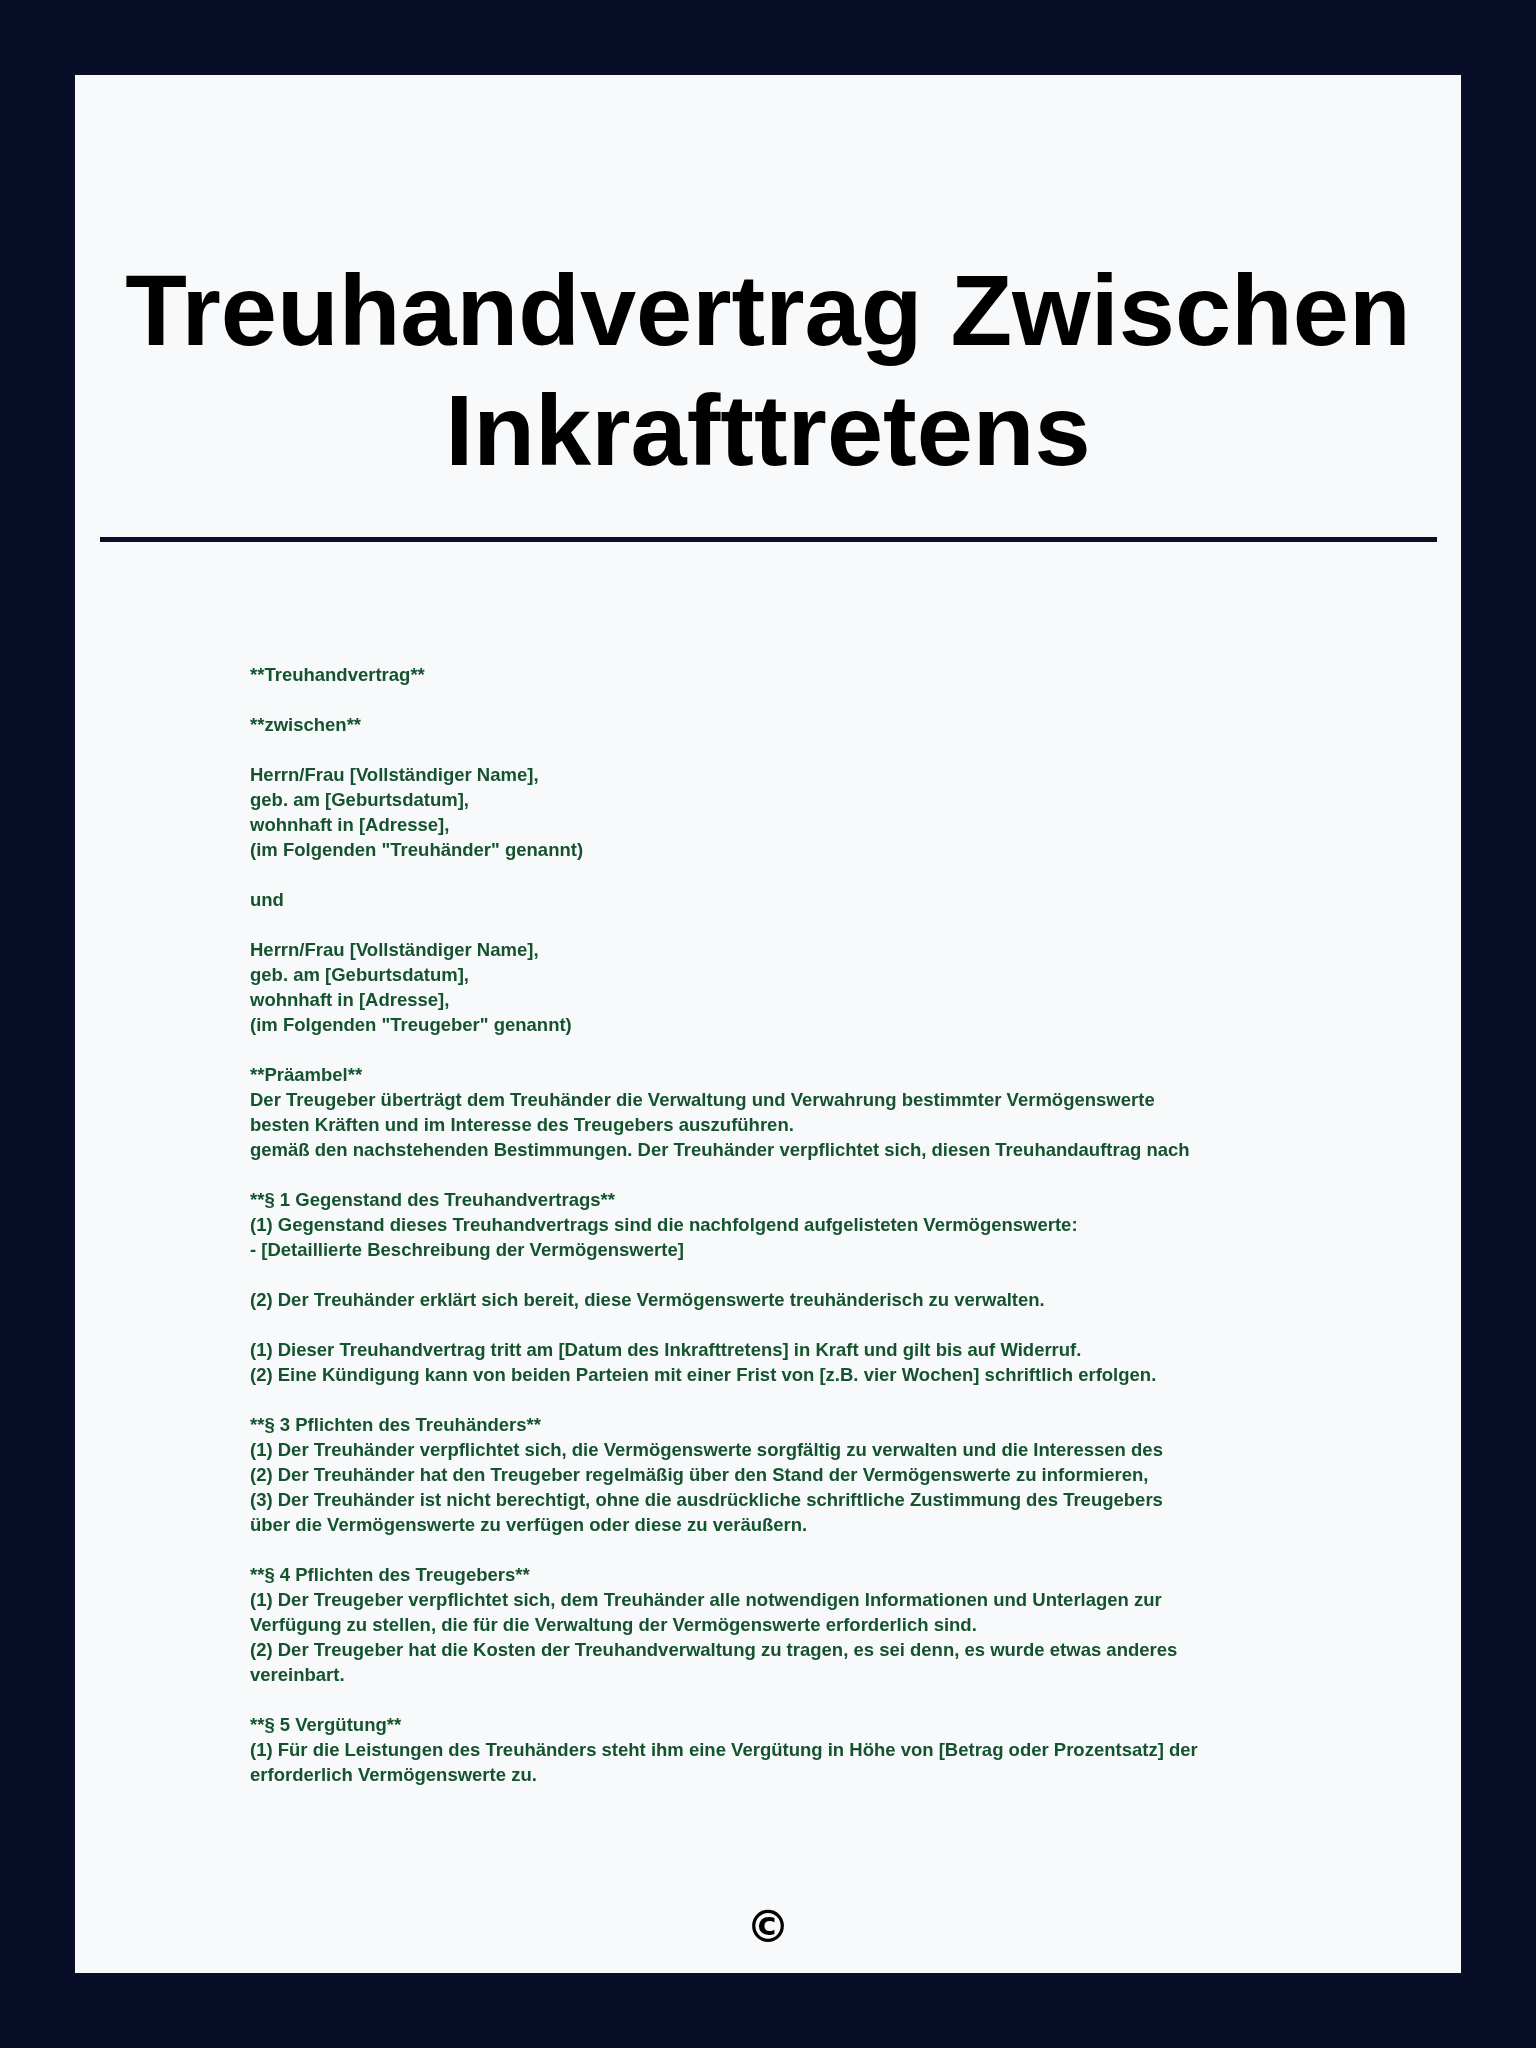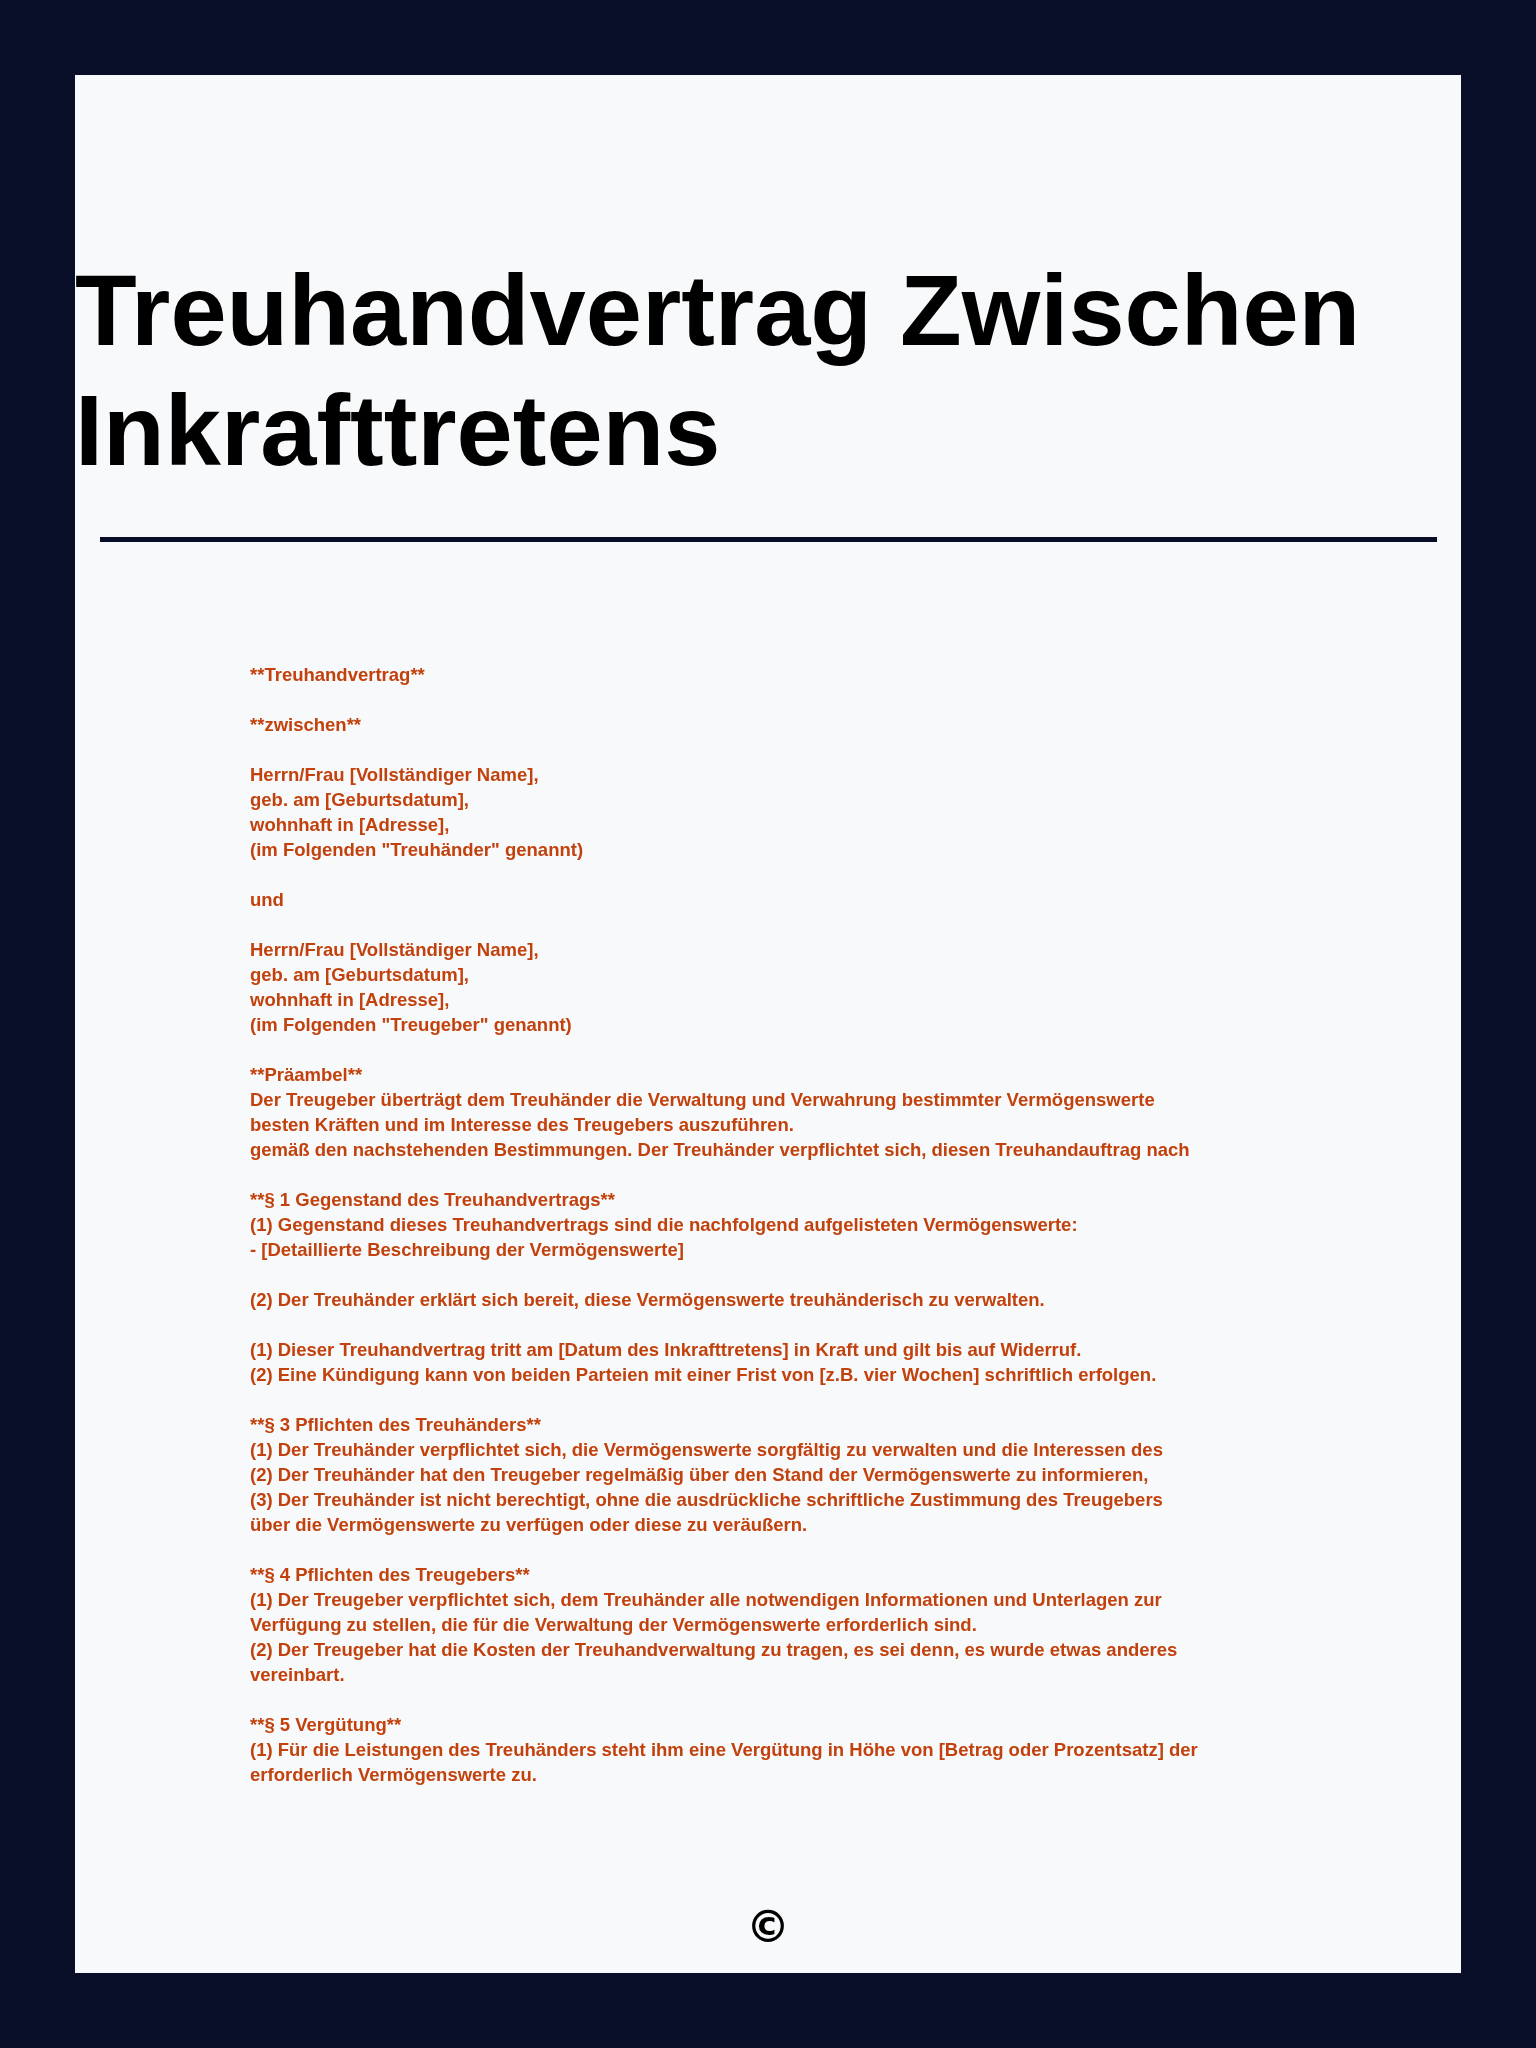--- a/index.html
+++ b/index.html
@@ -21,20 +21,21 @@
       width: 1386px;
       height: 1898px;
       background: #f7f9fb;
     }
     .title {
       position: absolute;
       left: 0;
       top: 175px;
       width: 1386px;
       margin: 0;
+      text-align: center;
       font-family: "Liberation Sans", sans-serif;
       font-weight: bold;
       font-size: 101px;
       line-height: 120px;
       color: #000000;
       letter-spacing: 0px;
     }
     .title span { display: block; }
     .divider {
       position: absolute;
@@ -46,21 +47,21 @@
     }
     .body-text {
       position: absolute;
       left: 175px;
       top: 587px;
       width: 1060px;
       font-family: "Liberation Sans", sans-serif;
       font-weight: bold;
       font-size: 18.5px;
       line-height: 25px;
-      color: #c2410c;
+      color: #14532d;
     }
     .line {
       display: block;
       white-space: pre;
       min-height: 25px;
     }
     .blank { height: 25px; }
     .copyright {
       position: absolute;
       left: 0;

